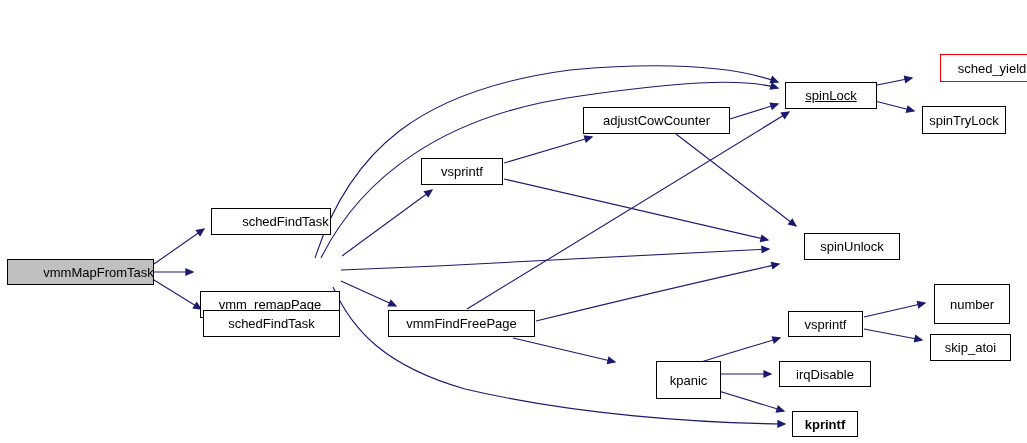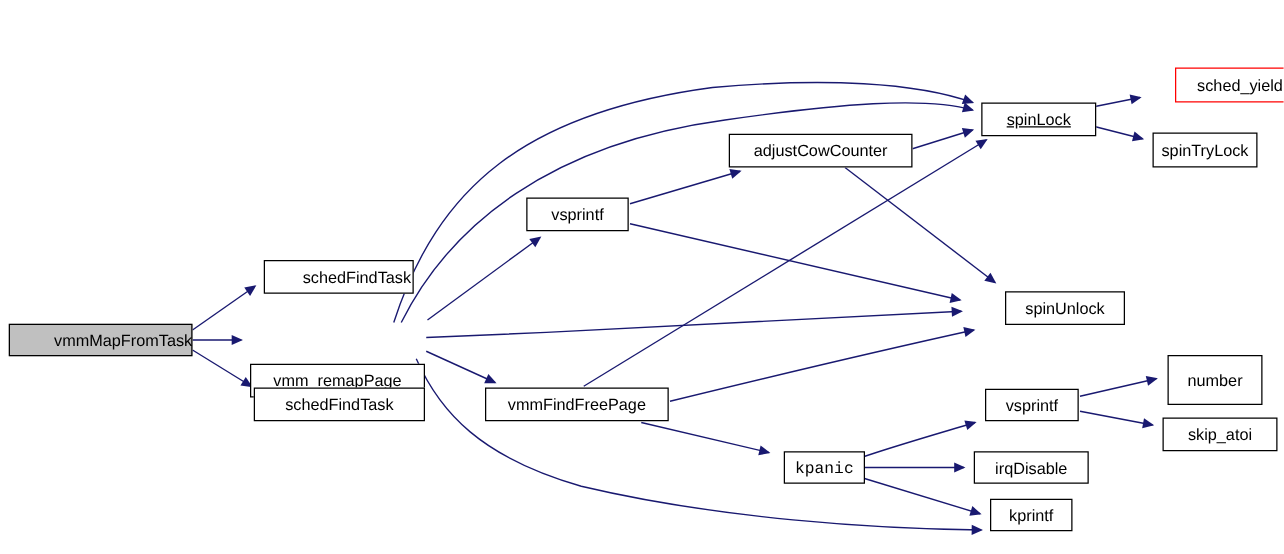--- a/index.html
+++ b/index.html
@@ -95,18 +95,18 @@
       <div class="node" style="left: 203px; top: 310px; width: 137px; height: 27px;">schedFindTask</div>
       <div class="node" style="left: 421px; top: 158px; width: 82px; height: 27px;">vsprintf</div>
       <div class="node" style="left: 583px; top: 107px; width: 147px; height: 27px;">adjustCowCounter</div>
       <div class="node" style="left: 785px; top: 82px; width: 92px; height: 27px; text-decoration: underline;">spinLock</div>
       <div class="node red" style="left: 920px; top: 54px; width: 104px; height: 28px; margin-left: 20px;">sched_yield</div>
       <div class="node" style="left: 922px; top: 106px; width: 84px; height: 28px;">spinTryLock</div>
       <div class="node" style="left: 776px; top: 233px; width: 96px; height: 27px; margin-left: 28px;">spinUnlock</div>
       <div class="node" style="left: 388px; top: 310px; width: 147px; height: 27px;">vmmFindFreePage</div>
       <div class="node" style="left: 788px; top: 311px; width: 75px; height: 26px;">vsprintf</div>
       <div class="node" style="left: 934px; top: 284px; width: 76px; height: 40px;">number</div>
-      <div class="node" style="left: 930px; top: 334px; width: 92px; height: 27px;">skip_atoi</div>
-      <div class="node" style="left: 627px; top: 361px; width: 65px; height: 26px; font-family: Liberation Mono, monospace;">kpanic</div>
+      <div class="node" style="left: 930px; top: 334px; width: 81px; height: 27px;">skip_atoi</div>
+      <div class="node" style="left: 656px; top: 361px; width: 65px; height: 38px;">kpanic</div>
       <div class="node" style="left: 779px; top: 361px; width: 92px; height: 26px;">irqDisable</div>
-      <div class="node" style="left: 792px; top: 399px; width: 66px; height: 26px;">kprintf</div>
+      <div class="node" style="left: 792px; top: 411px; width: 66px; height: 26px; font-weight: bold;">kprintf</div>
     </div>
 </div>
 
 </body></html>

